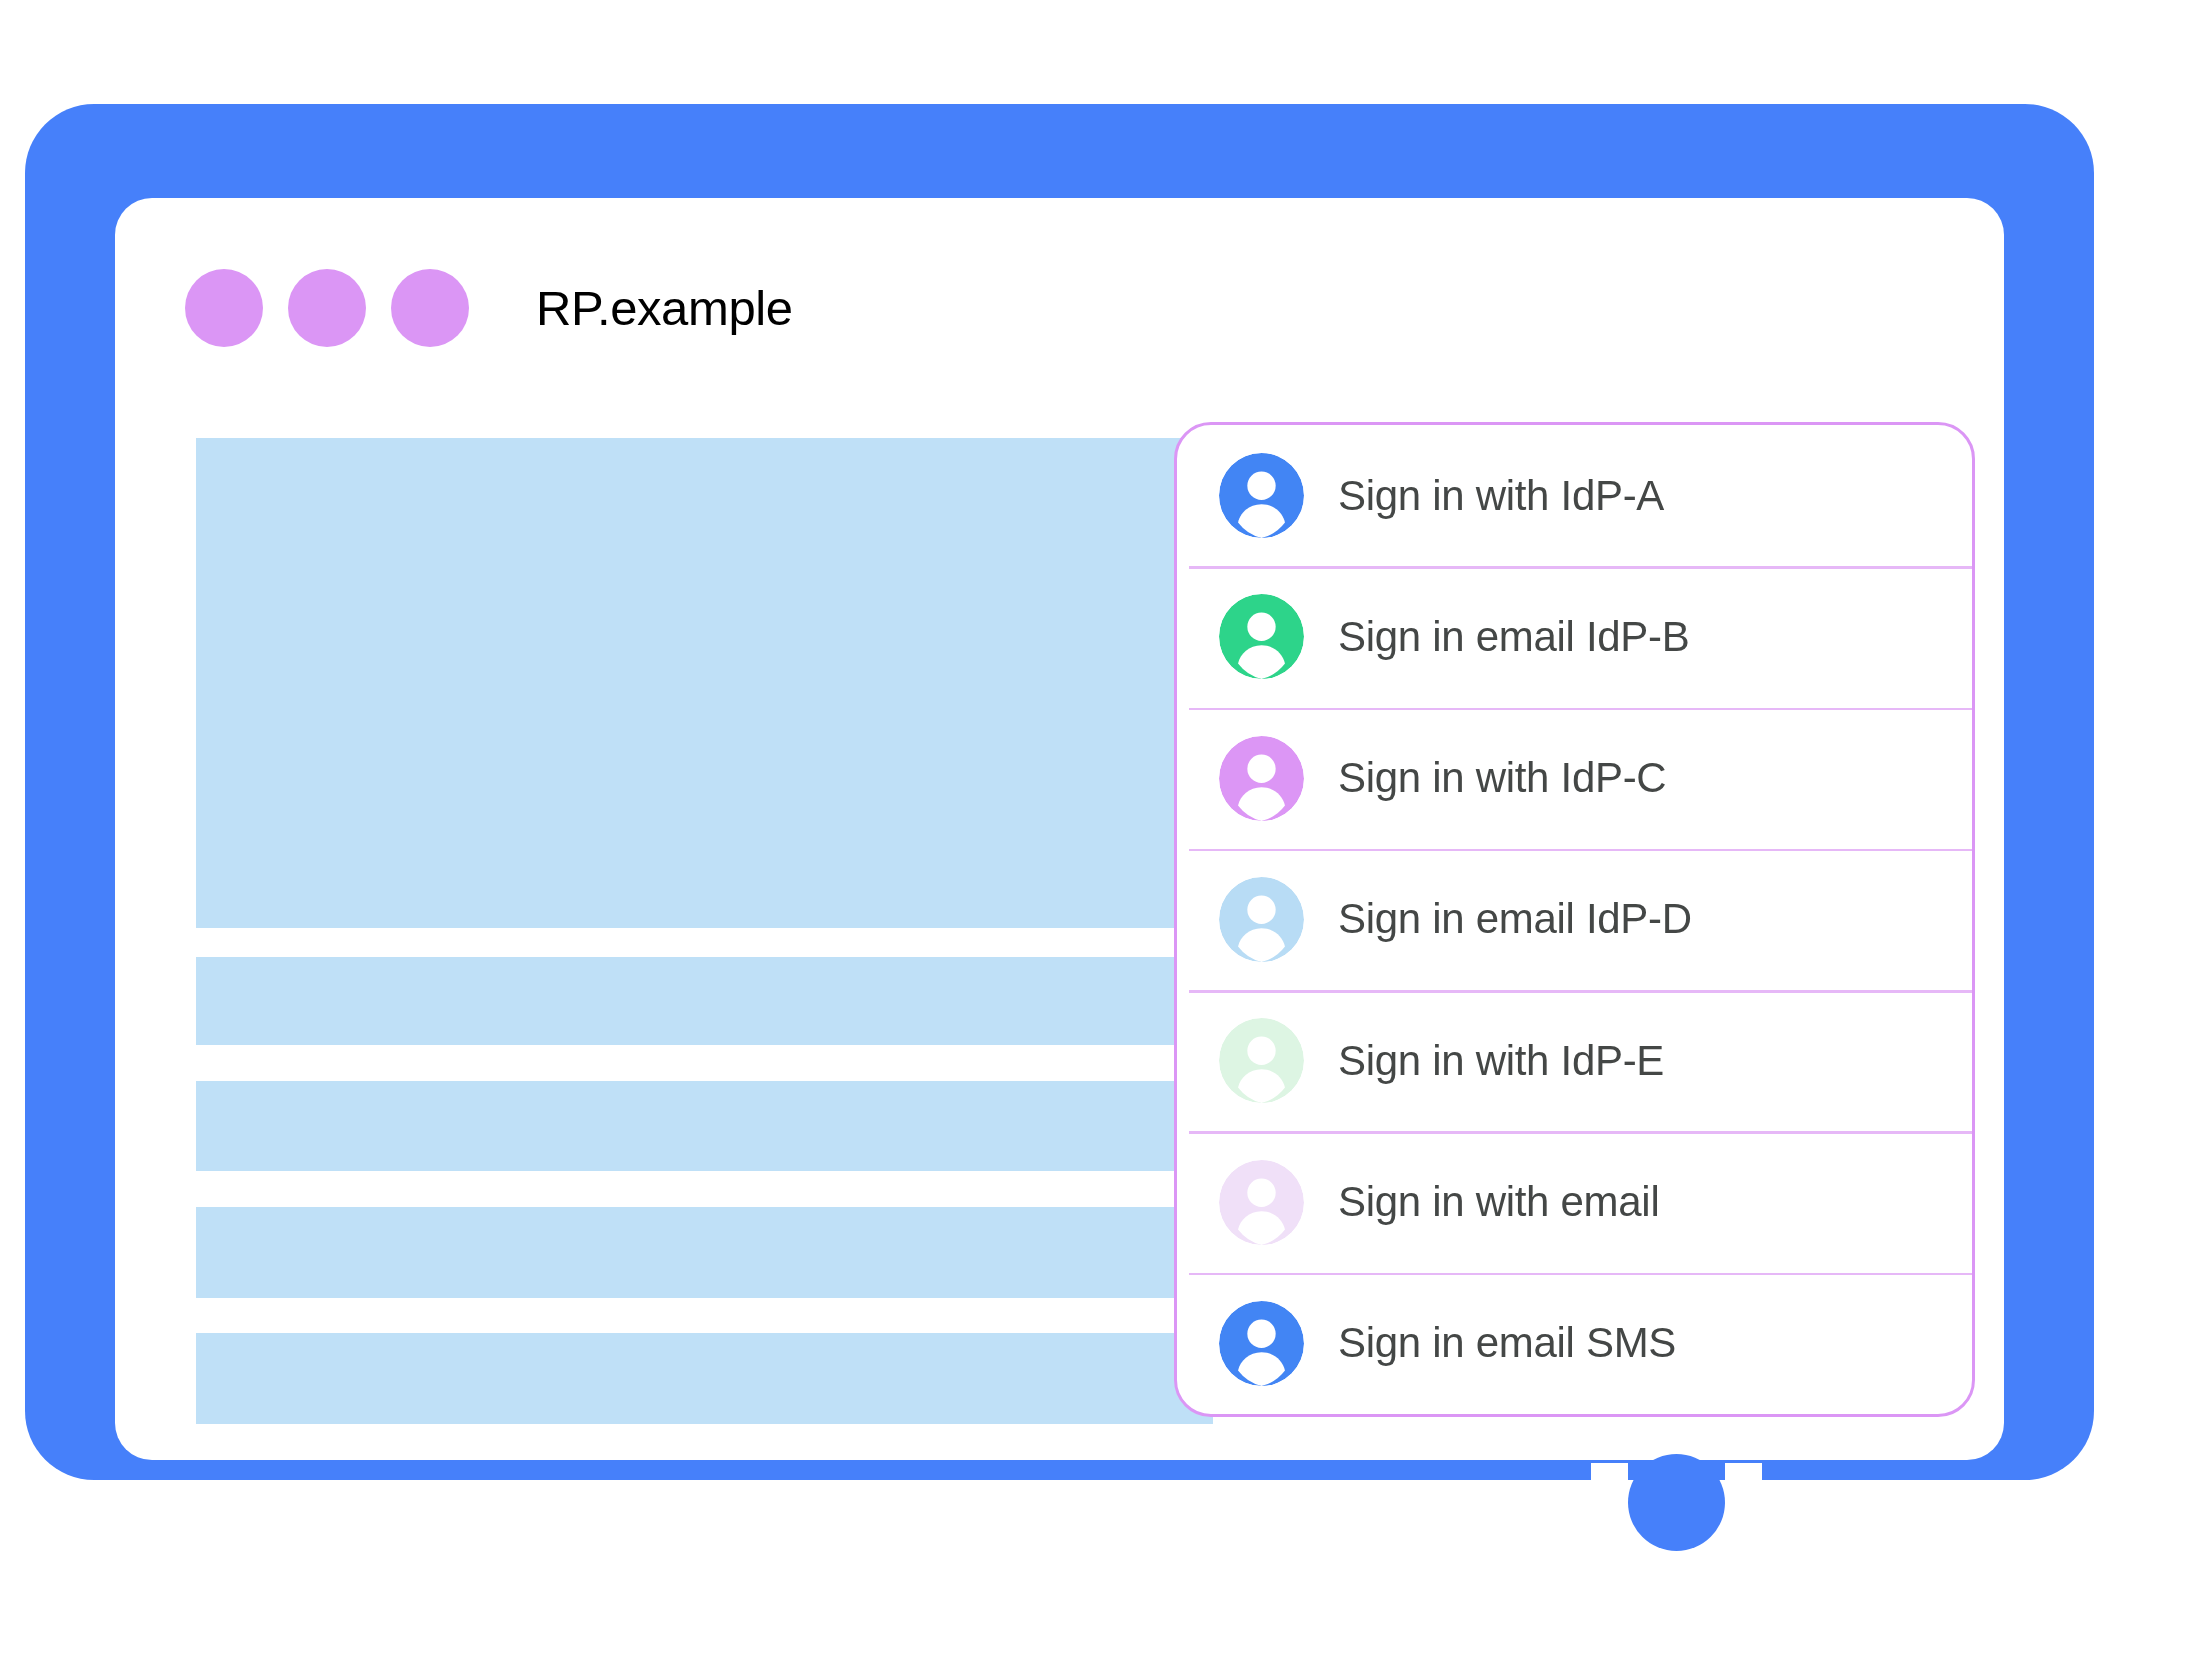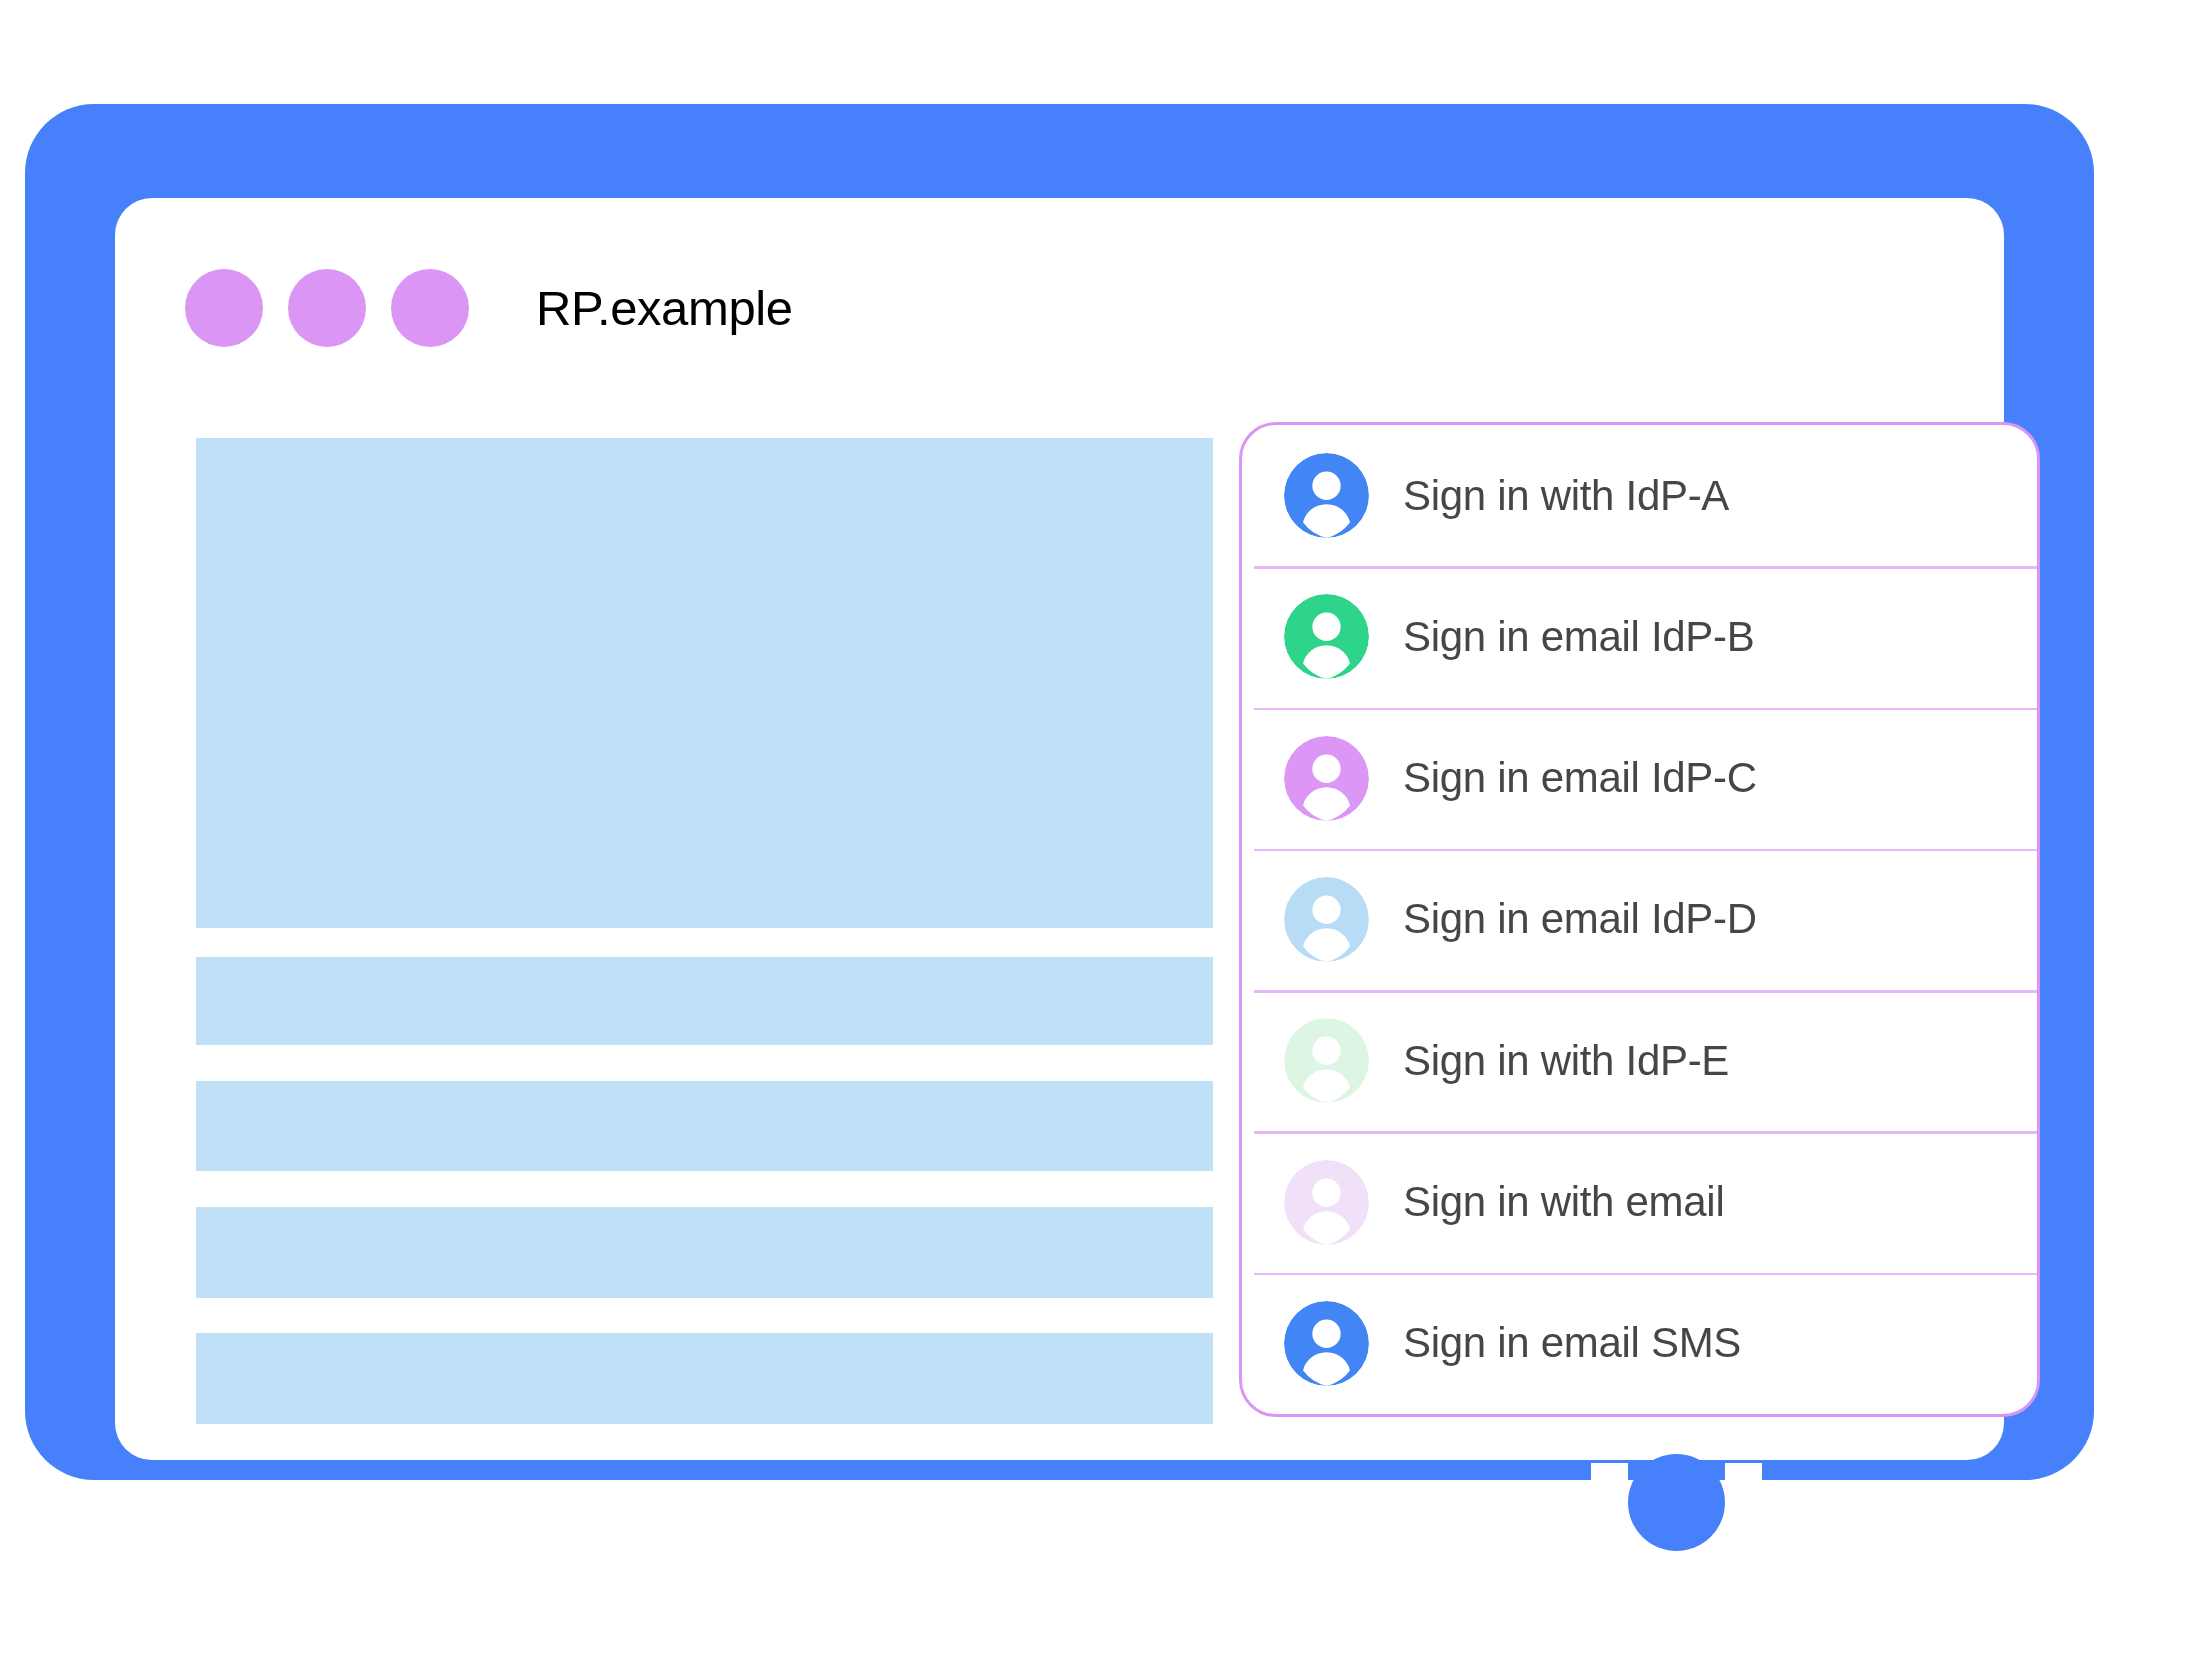--- a/index.html
+++ b/index.html
@@ -95,21 +95,21 @@
   }
   .ph-hero   { top: 438px;  width: 1017px; height: 490px; }
   .ph-bar-1  { top: 957px; width: 1017px; height: 88px; }
   .ph-bar-2  { top: 1081px; width: 1017px; height: 90px; }
   .ph-bar-3  { top: 1207px; width: 1017px; height: 91px; }
   .ph-bar-4  { top: 1333px; width: 1017px; height: 91px; }
 
   
   .chooser-panel {
     position: absolute;
-    left: 1239px;
+    left: 1174px;
     top: 422px;
     width: 801px;
     height: 995px;
     background: #ffffff;
     border: 3.5px solid #db96f5;
     border-radius: 37px;
     box-sizing: border-box;
     overflow: hidden;
   }
 
@@ -203,21 +203,21 @@
           <div class="signin-label">Sign in email IdP-B</div>
         </div>
         <div class="signin-row">
           <div class="avatar">
             <svg viewBox="0 0 96 96" xmlns="http://www.w3.org/2000/svg">
               <circle cx="48" cy="48" r="48" fill="#dc96f5"></circle>
               <circle cx="48" cy="37" r="16" fill="#ffffff"></circle>
               <path d="M48 58c-14 0-24 9.5-26.5 20.5A48 48 0 0 0 48 96a48 48 0 0 0 26.5-17.5C72 67.5 62 58 48 58z" fill="#ffffff"></path>
             </svg>
           </div>
-          <div class="signin-label">Sign in email IdP-C</div>
+          <div class="signin-label">Sign in with IdP-C</div>
         </div>
         <div class="signin-row">
           <div class="avatar">
             <svg viewBox="0 0 96 96" xmlns="http://www.w3.org/2000/svg">
               <circle cx="48" cy="48" r="48" fill="#b8dcf5"></circle>
               <circle cx="48" cy="37" r="16" fill="#ffffff"></circle>
               <path d="M48 58c-14 0-24 9.5-26.5 20.5A48 48 0 0 0 48 96a48 48 0 0 0 26.5-17.5C72 67.5 62 58 48 58z" fill="#ffffff"></path>
             </svg>
           </div>
           <div class="signin-label">Sign in email IdP-D</div>

